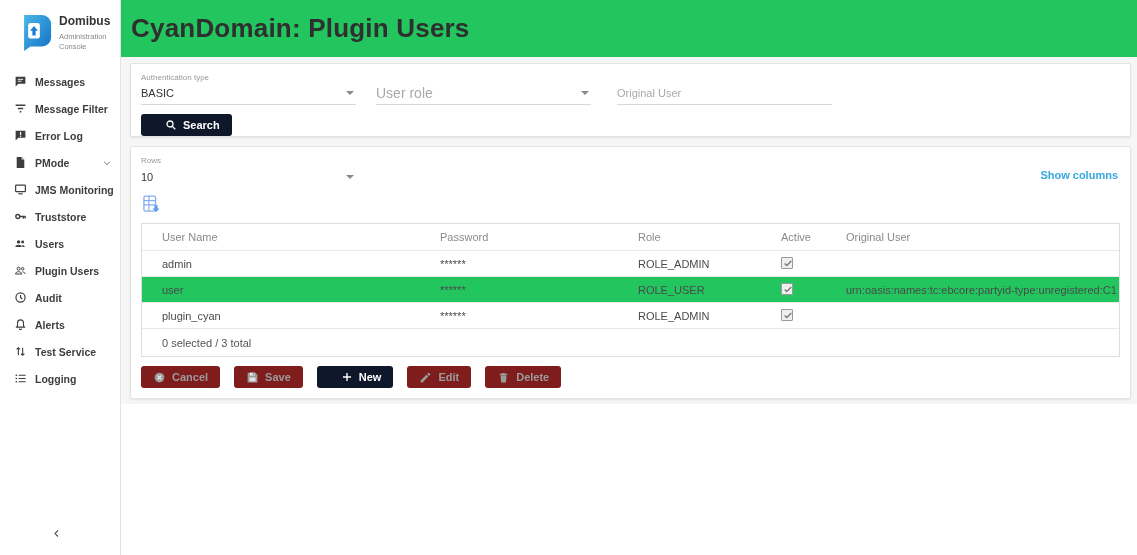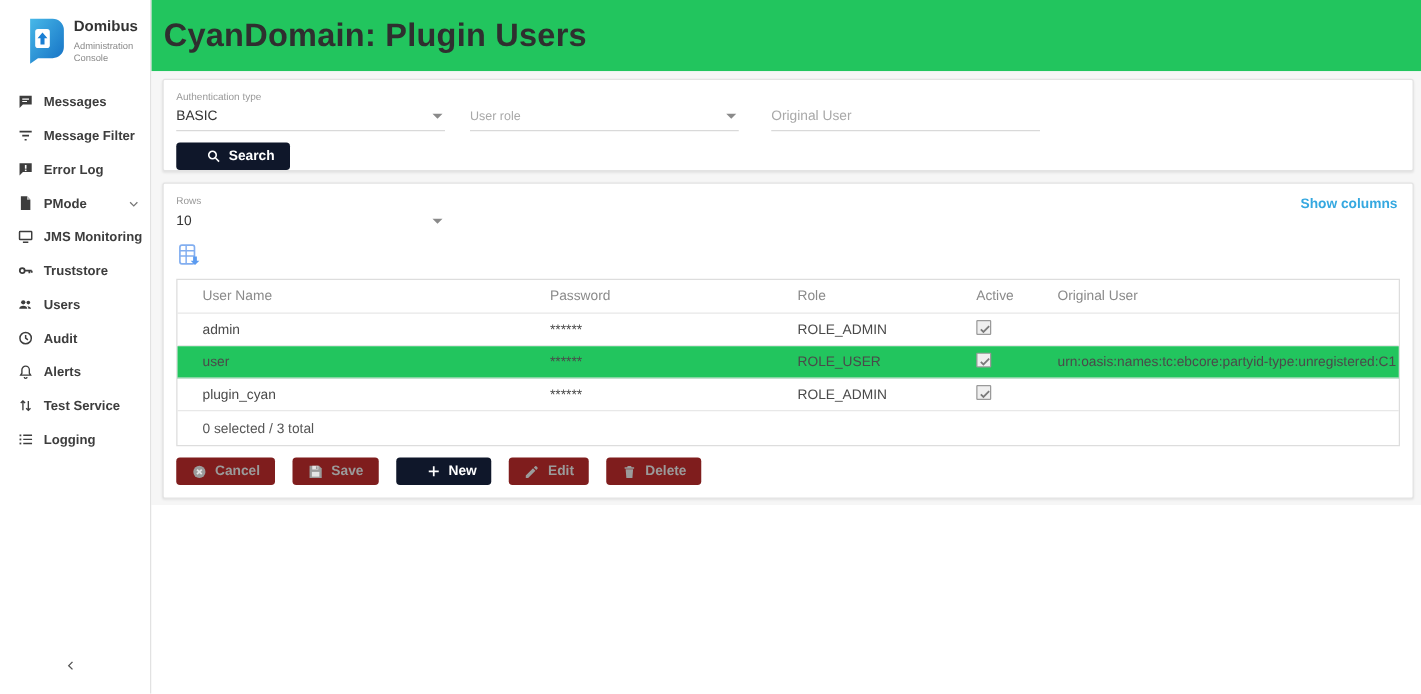--- a/index.html
+++ b/index.html
@@ -42,37 +42,37 @@
     box-shadow:0 1px 2px rgba(0,0,0,0.08); }
 
   
   .filter-card { height:74px; padding:9px 10px; }
   .filter-row { display:flex; }
   .field { width:215px; display:flex; flex-direction:column; }
   .field .flabel { font-size:8px; color:#999; height:10px; }
   .fline { display:flex; align-items:center; justify-content:space-between;
     border-bottom:1px solid #d9d9d9; padding:3px 2px 4px 0; height:22px; }
   .fline .val { font-size:11px; color:#333; }
-  .fline .ph { font-size:10px; color:#a9a9a9; }
+  .fline .ph { font-size:14px; color:#a9a9a9; }
   .field input { border:none; outline:none; border-bottom:1px solid #d9d9d9; background:transparent;
     font-size:11px; color:#333; height:22px; padding:0 0 2px 0; width:100%;
     font-family:"Liberation Sans","DejaVu Sans",sans-serif; }
   .field input::placeholder { color:#a9a9a9; }
   .gap1{margin-right:20px;} .gap2{margin-right:26px;} .gap3{margin-right:24px;}
   .btn { display:inline-flex; align-items:center; gap:6px; border:none; border-radius:3px;
     font-size:11px; font-weight:bold; padding:0 12px; height:22px; cursor:pointer;
     font-family:"Liberation Sans","DejaVu Sans",sans-serif; }
   .btn-blue { background:#0f172a; color:#fff;padding-left:24px; }
   .btn-gray { background:#7f1d1d; color:#9b9b9b; cursor:default; }
   .search-btn { margin-top:9px; }
 
   
   .grid-card { margin-top:9px; height:253px; padding:9px 10px; position:relative; }
   .rows-field { width:215px; }
-  .showcols { position:absolute; right:12px; top:10px; font-size:11px; font-weight:bold;
+  .showcols { position:absolute; right:12px; top:22px; font-size:11px; font-weight:bold;
     color:#35a8e0; cursor:pointer; }
   .export-btn { margin-top:6px; width:20px; height:20px; cursor:pointer; }
 
   .table { border:1px solid #ddd; margin-top:9px; font-size:11px; }
   .trow { display:flex; align-items:center; height:26px; border-bottom:1px solid #e8e8e8; }
   .trow:last-child { border-bottom:none; }
   .thead { height:27px; color:#8a8a8a; }
   .thead .tc { font-weight:normal; }
   .tc { padding-left:20px; white-space:nowrap; overflow:hidden; }
   .c1{width:278px;flex:0 0 278px;} .c2{width:198px;flex:0 0 198px;}
@@ -162,20 +162,28 @@
       <div class="nav-item">
         <svg class="mi" viewBox="0 0 24 24">
             <circle cx="8.5" cy="9" r="3.2" fill="#3d3d3d"></circle>
             <circle cx="16" cy="9.3" r="2.7" fill="#3d3d3d"></circle>
             <path fill="#3d3d3d" d="M2.5 18.5c0-3 3-4.4 6-4.4s6 1.4 6 4.4zM14.5 14.6c2.6.3 5.5 1.4 5.5 3.9h-4c0-1.7-.6-3-1.5-3.9z"></path>
           </svg>
         <span class="lbl">Users</span>
       </div>
       <div class="nav-item">
         <svg class="mi" viewBox="0 0 24 24">
+            <circle cx="8.5" cy="8.5" r="2.8" stroke="#3d3d3d" stroke-width="1.8" fill="none"></circle>
+            <circle cx="16" cy="8.8" r="2.3" stroke="#3d3d3d" stroke-width="1.8" fill="none"></circle>
+            <path stroke="#3d3d3d" stroke-width="1.8" fill="none" d="M3 18.5c0-3 2.7-4.3 5.5-4.3s5.5 1.3 5.5 4.3zM15.5 14.5c2.4.3 5 1.4 5 3.8"></path>
+          </svg>
+        <span class="lbl">Plugin Users</span>
+      </div>
+      <div class="nav-item">
+        <svg class="mi" viewBox="0 0 24 24">
             <circle cx="12" cy="12" r="8.4" stroke="#3d3d3d" stroke-width="2.2" fill="none"></circle>
             <path stroke="#3d3d3d" stroke-width="2.2" fill="none" d="M12 7.5V12l3.4 2.6"></path>
           </svg>
         <span class="lbl">Audit</span>
       </div>
       <div class="nav-item">
         <svg class="mi" viewBox="0 0 24 24">
             <path stroke="#3d3d3d" stroke-width="2" fill="none" d="M12 3.5a5.5 5.5 0 0 1 5.5 5.5v5l1.8 2.8H4.7L6.5 14V9A5.5 5.5 0 0 1 12 3.5z"></path>
             <path stroke="#3d3d3d" stroke-width="2" fill="none" d="M10 19.5a2 2 0 0 0 4 0"></path>
           </svg>

